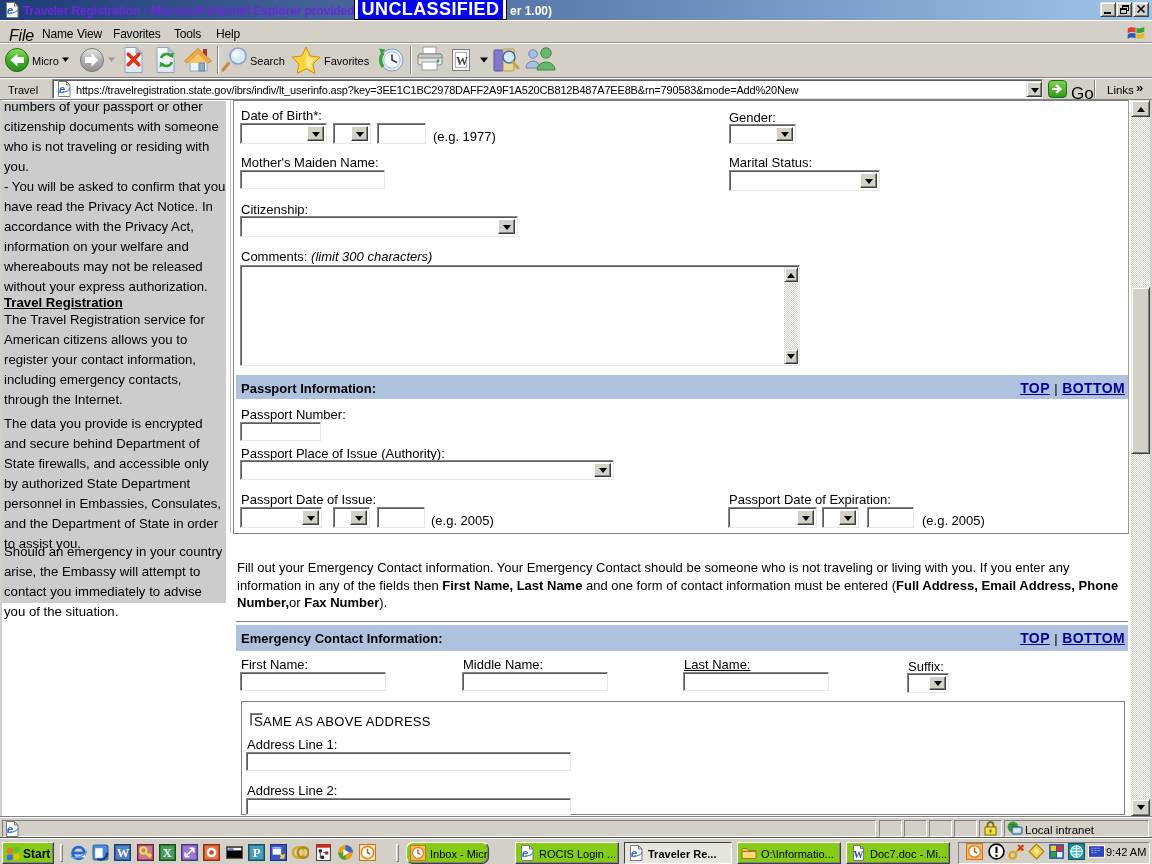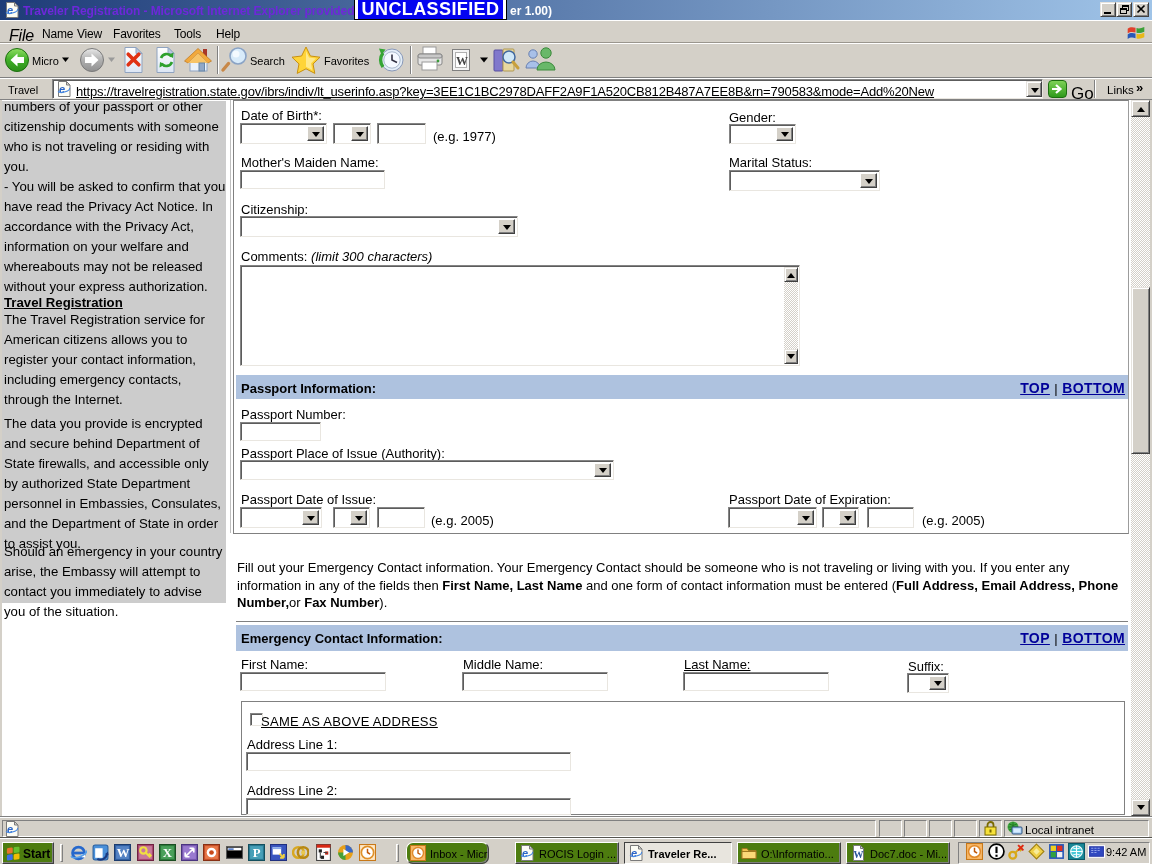--- a/index.html
+++ b/index.html
@@ -17,21 +17,21 @@
 
 .bluebar { background:#aec2df; }
 .lnk { color:#000099; font-weight:bold; text-decoration:underline; font-size:14px; letter-spacing:0.4px; }
 .tb { right:27px; width:400px; text-align:right; }
 
 .sbtrack { background:repeating-conic-gradient(#ffffff 0% 25%, #d4d0c8 0% 50%); background-size:2px 2px; }
 .sbp { left:4px; width:228px; font-size:13.2px; line-height:20px; color:#000; }
 .arrbtn .tri-up { position:absolute; left:50%; top:50%; margin-left:-4px; margin-top:-2px; border-left:4px solid transparent; border-right:4px solid transparent; border-bottom:5px solid #000; }
 .arrbtn .tri-down { position:absolute; left:50%; top:50%; margin-left:-4px; margin-top:-3px; border-left:4px solid transparent; border-right:4px solid transparent; border-top:5px solid #000; }
 .statcell { position:absolute; top:3px; height:17px; border-top:1px solid #808080; border-left:1px solid #808080; border-right:1px solid #fff; border-bottom:1px solid #fff; }
-.taskbtn { position:absolute; top:3px; height:22px; background:#4d7c0f; border-top:1px solid #fff; border-left:1px solid #fff; border-right:1px solid #404040; border-bottom:1px solid #404040; box-shadow:inset -1px -1px 0 #808080; font-size:11px; white-space:nowrap; overflow:hidden; }
+.taskbtn { position:absolute; top:3px; height:22px; background:#84cc16; border-top:1px solid #fff; border-left:1px solid #fff; border-right:1px solid #404040; border-bottom:1px solid #404040; box-shadow:inset -1px -1px 0 #808080; font-size:11px; white-space:nowrap; overflow:hidden; }
 .taskbtn .ti { position:absolute; left:3px; top:2px; width:16px; height:16px; }
 .taskbtn .tt { position:absolute; left:23px; top:5px; }
 </style>
 </head>
 <body>
 
 <div class="abs" style="left:0;top:0;width:1152px;height:20px;background:linear-gradient(to right,#1e3c78,#a0c4e8);"></div>
 <div class="abs" style="left:4px;top:2px;width:16px;height:16px;"><svg width="16" height="16" viewBox="0 0 16 16">
       <path d="M2.5 0.5 h8 l3.5 3.5 v11.5 h-11.5 z" fill="#fcfcf4" stroke="#7a7a7a"></path>
       <path d="M10.5 0.5 l3.5 3.5 h-3.5 z" fill="#d8d8d0" stroke="#7a7a7a"></path>
@@ -160,21 +160,21 @@
 
 <div class="abs" style="left:0;top:77px;width:1152px;height:23px;background:#d4d0c8;border-top:1px solid #808080;box-shadow:inset 0 1px 0 #fff;"></div>
 <div class="abs" style="left:8px;top:84px;font-size:11px;">Travel</div>
 <div class="abs inp" style="left:52px;top:79px;width:991px;height:20px;"></div>
 <div class="abs" style="left:56px;top:81px;width:16px;height:16px;"><svg width="16" height="16" viewBox="0 0 16 16">
       <path d="M2.5 0.5 h8 l3.5 3.5 v11.5 h-11.5 z" fill="#fcfcf4" stroke="#7a7a7a"></path>
       <path d="M10.5 0.5 l3.5 3.5 h-3.5 z" fill="#d8d8d0" stroke="#7a7a7a"></path>
       <text x="3" y="12" font-family="Liberation Sans" font-size="11" font-weight="bold" font-style="italic" fill="#2864c8">e</text>
       <path d="M2.2 10.2 a6 2.6 -18 1 0 11.5 -3.4" fill="none" stroke="#4888e0" stroke-width="1.1"></path>
     </svg></div>
-<div class="abs" style="left:76px;top:84px;font-size:13px;letter-spacing:-0.18px;white-space:nowrap;width:950px;overflow:hidden;text-decoration:underline;">https://travelregistration.state.gov/ibrs/indiv/lt_userinfo.asp?key=3EE1C1BC2978DAFF2A9F1A520CB812B487A7EE8B&amp;rn=790583&amp;mode=Add%20New</div>
+<div class="abs" style="left:76px;top:84px;font-size:11px;letter-spacing:-0.18px;white-space:nowrap;width:950px;overflow:hidden;">https://travelregistration.state.gov/ibrs/indiv/lt_userinfo.asp?key=3EE1C1BC2978DAFF2A9F1A520CB812B487A7EE8B&amp;rn=790583&amp;mode=Add%20New</div>
 <div class="abs btn3d" style="left:1026px;top:81px;width:16px;height:16px;">
     <div class="abs" style="left:4px;top:6px;border-left:4px solid transparent;border-right:4px solid transparent;border-top:5px solid #000;"></div>
   </div>
 <div class="abs" style="left:1048px;top:80px;width:19px;height:18px;background:linear-gradient(#7ed257,#2e9a1a);border-radius:4px;border:1px solid #1c6e10;"><svg width="17" height="16" viewBox="0 0 17 16">
       <path d="M3 8 h7 M7 4 l4.5 4 L7 12" fill="none" stroke="#fff" stroke-width="2.2"></path>
     </svg></div>
 <div class="abs" style="left:1071px;top:84px;font-size:17px;">Go</div>
 <div class="abs" style="left:1094px;top:80px;width:1px;height:18px;background:#808080;box-shadow:1px 0 0 #fff;"></div>
 <div class="abs" style="left:1107px;top:84px;font-size:11.5px;">Links</div>
 <div class="abs" style="left:1136px;top:80px;font-size:13px;font-weight:bold;">»</div>
@@ -285,21 +285,21 @@
 <div class="abs inp" style="left:462px;top:672px;width:146px;height:19px;"></div>
 <div class="abs f13" style="left:684px;top:657px;text-decoration:underline;">Last Name:</div>
 <div class="abs inp" style="left:683px;top:672px;width:146px;height:19px;"></div>
 <div class="abs f13" style="left:908px;top:659px;">Suffix:</div>
 <div class="abs sel" style="left:907px;top:673px;width:42px;height:20px;">
     <div class="selbtn"></div>
   </div>
 
 <div class="abs" style="left:241px;top:701px;width:884px;height:114px;border:1px solid #808080;background:#fff;"></div>
 <div class="abs inp" style="left:250px;top:713px;width:13px;height:13px;"></div>
-<div class="abs f13" style="left:261px;top:714px;letter-spacing:0.3px;text-decoration:underline;">SAME AS ABOVE ADDRESS</div>
+<div class="abs f13" style="left:254px;top:714px;letter-spacing:0.3px;">SAME AS ABOVE ADDRESS</div>
 <div class="abs f13" style="left:247px;top:737px;">Address Line 1:</div>
 <div class="abs inp" style="left:246px;top:752px;width:325px;height:19px;"></div>
 <div class="abs f13" style="left:247px;top:783px;">Address Line 2:</div>
 <div class="abs inp" style="left:246px;top:798px;width:325px;height:17px;"></div>
 
 <div class="abs" style="left:0;top:816px;width:1152px;height:22px;background:#d4d0c8;border-top:1px solid #808080;border-bottom:1px solid #55544f;box-shadow:inset 0 1px 0 #fff;">
   <div class="statcell" style="left:2px;width:874px;"></div>
   <div class="abs" style="left:4px;top:4px;width:16px;height:16px;"><svg width="16" height="16" viewBox="0 0 16 16">
         <path d="M2.5 0.5 h8 l3.5 3.5 v11.5 h-11.5 z" fill="#fcfcf4" stroke="#7a7a7a"></path>
         <path d="M10.5 0.5 l3.5 3.5 h-3.5 z" fill="#d8d8d0" stroke="#7a7a7a"></path>

